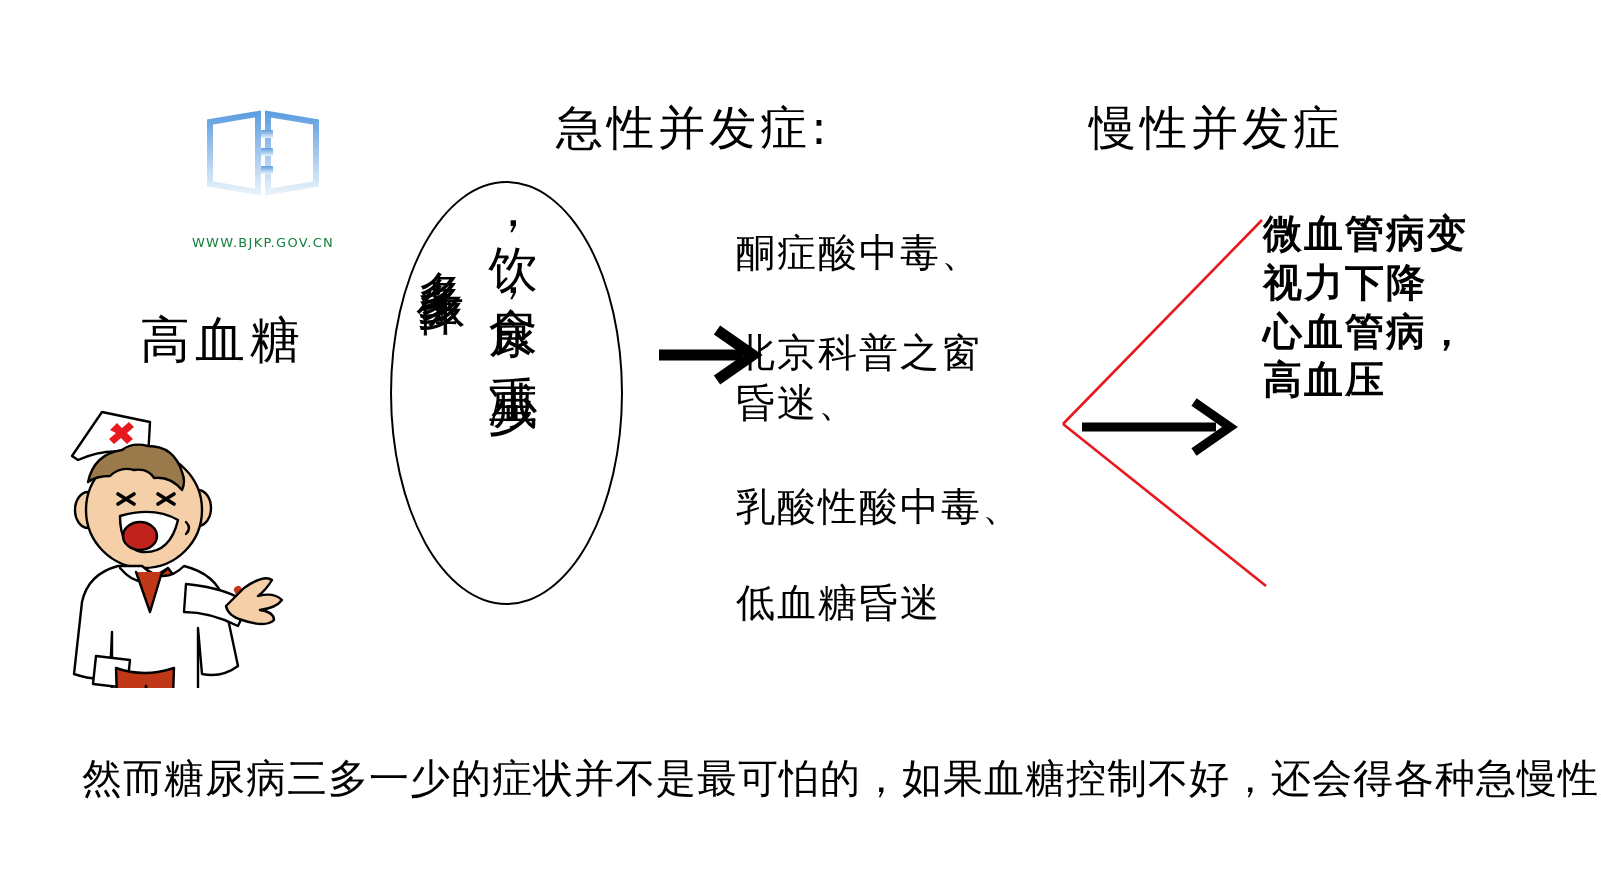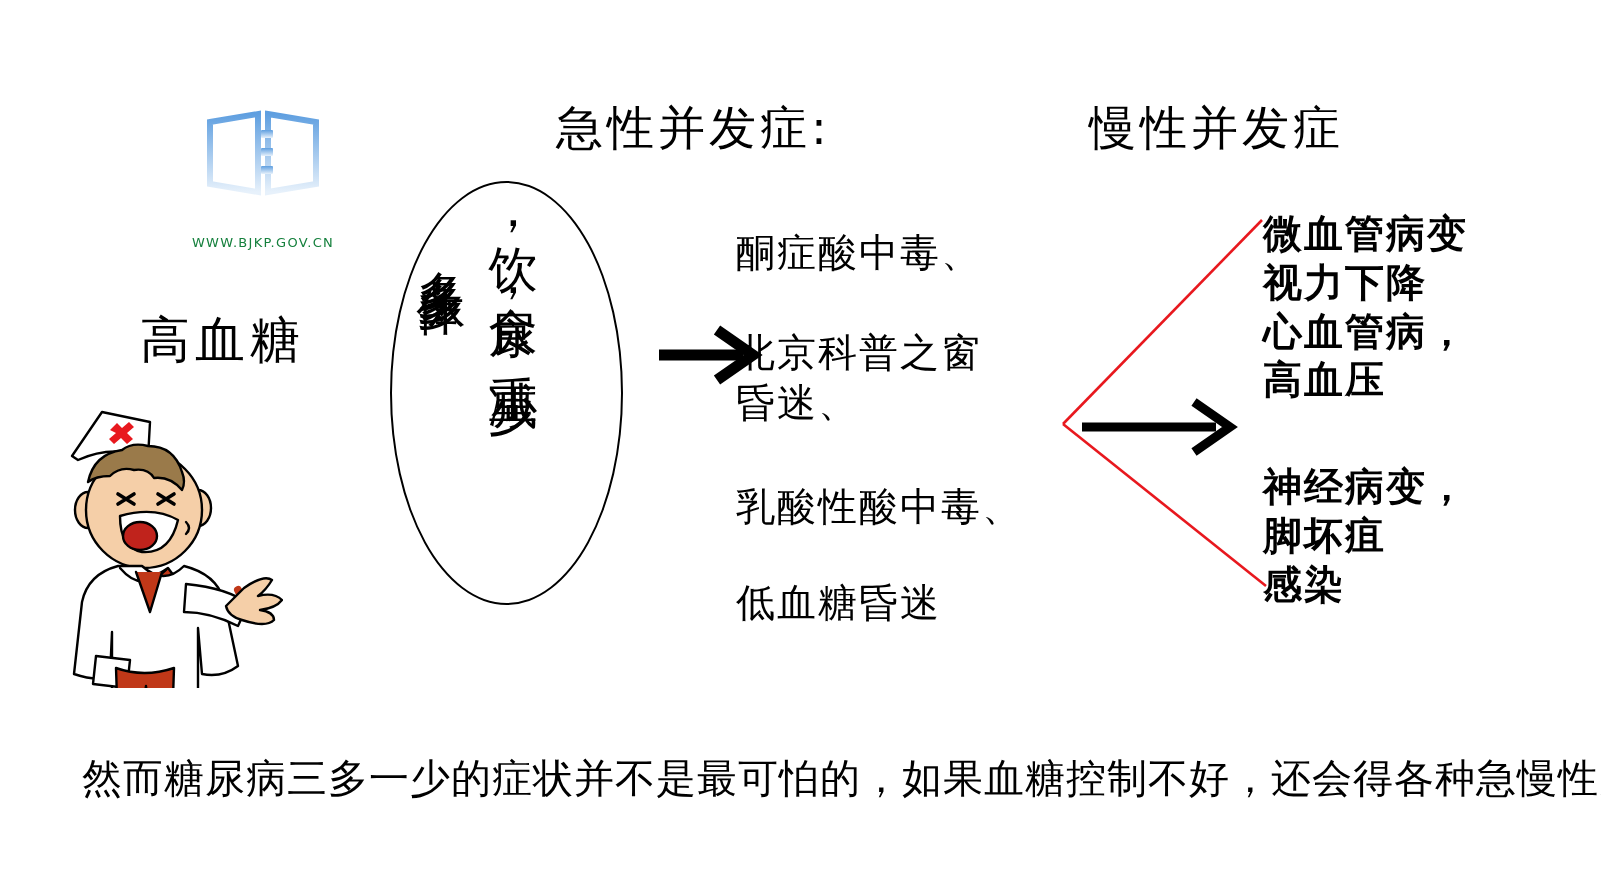--- a/index.html
+++ b/index.html
@@ -254,19 +254,16 @@
 
   <svg id="arrow-chronic" class="arrow-svg" width="170" height="62" viewBox="0 0 170 62">
     <path d="M4 31 L138 31" stroke="#000" stroke-width="9" stroke-linecap="butt"></path>
     <path d="M116 6 L152 31 L116 56" stroke="#000" stroke-width="9" fill="none" stroke-linecap="butt" stroke-linejoin="miter"></path>
   </svg>
 
   <div class="cn right-block" id="right-0">微血管病变
 视力下降
 心血管病，
 高血压</div>
-  <div class="cn right-block" id="right-1">神经病变，
-脚坏疽
-感染</div>
 
   <div class="cn" id="bottom-text">然而糖尿病三多一少的症状并不是最可怕的，如果血糖控制不好，还会得各种急慢性并发症;</div>
 
 </div>
 
 </body></html>

